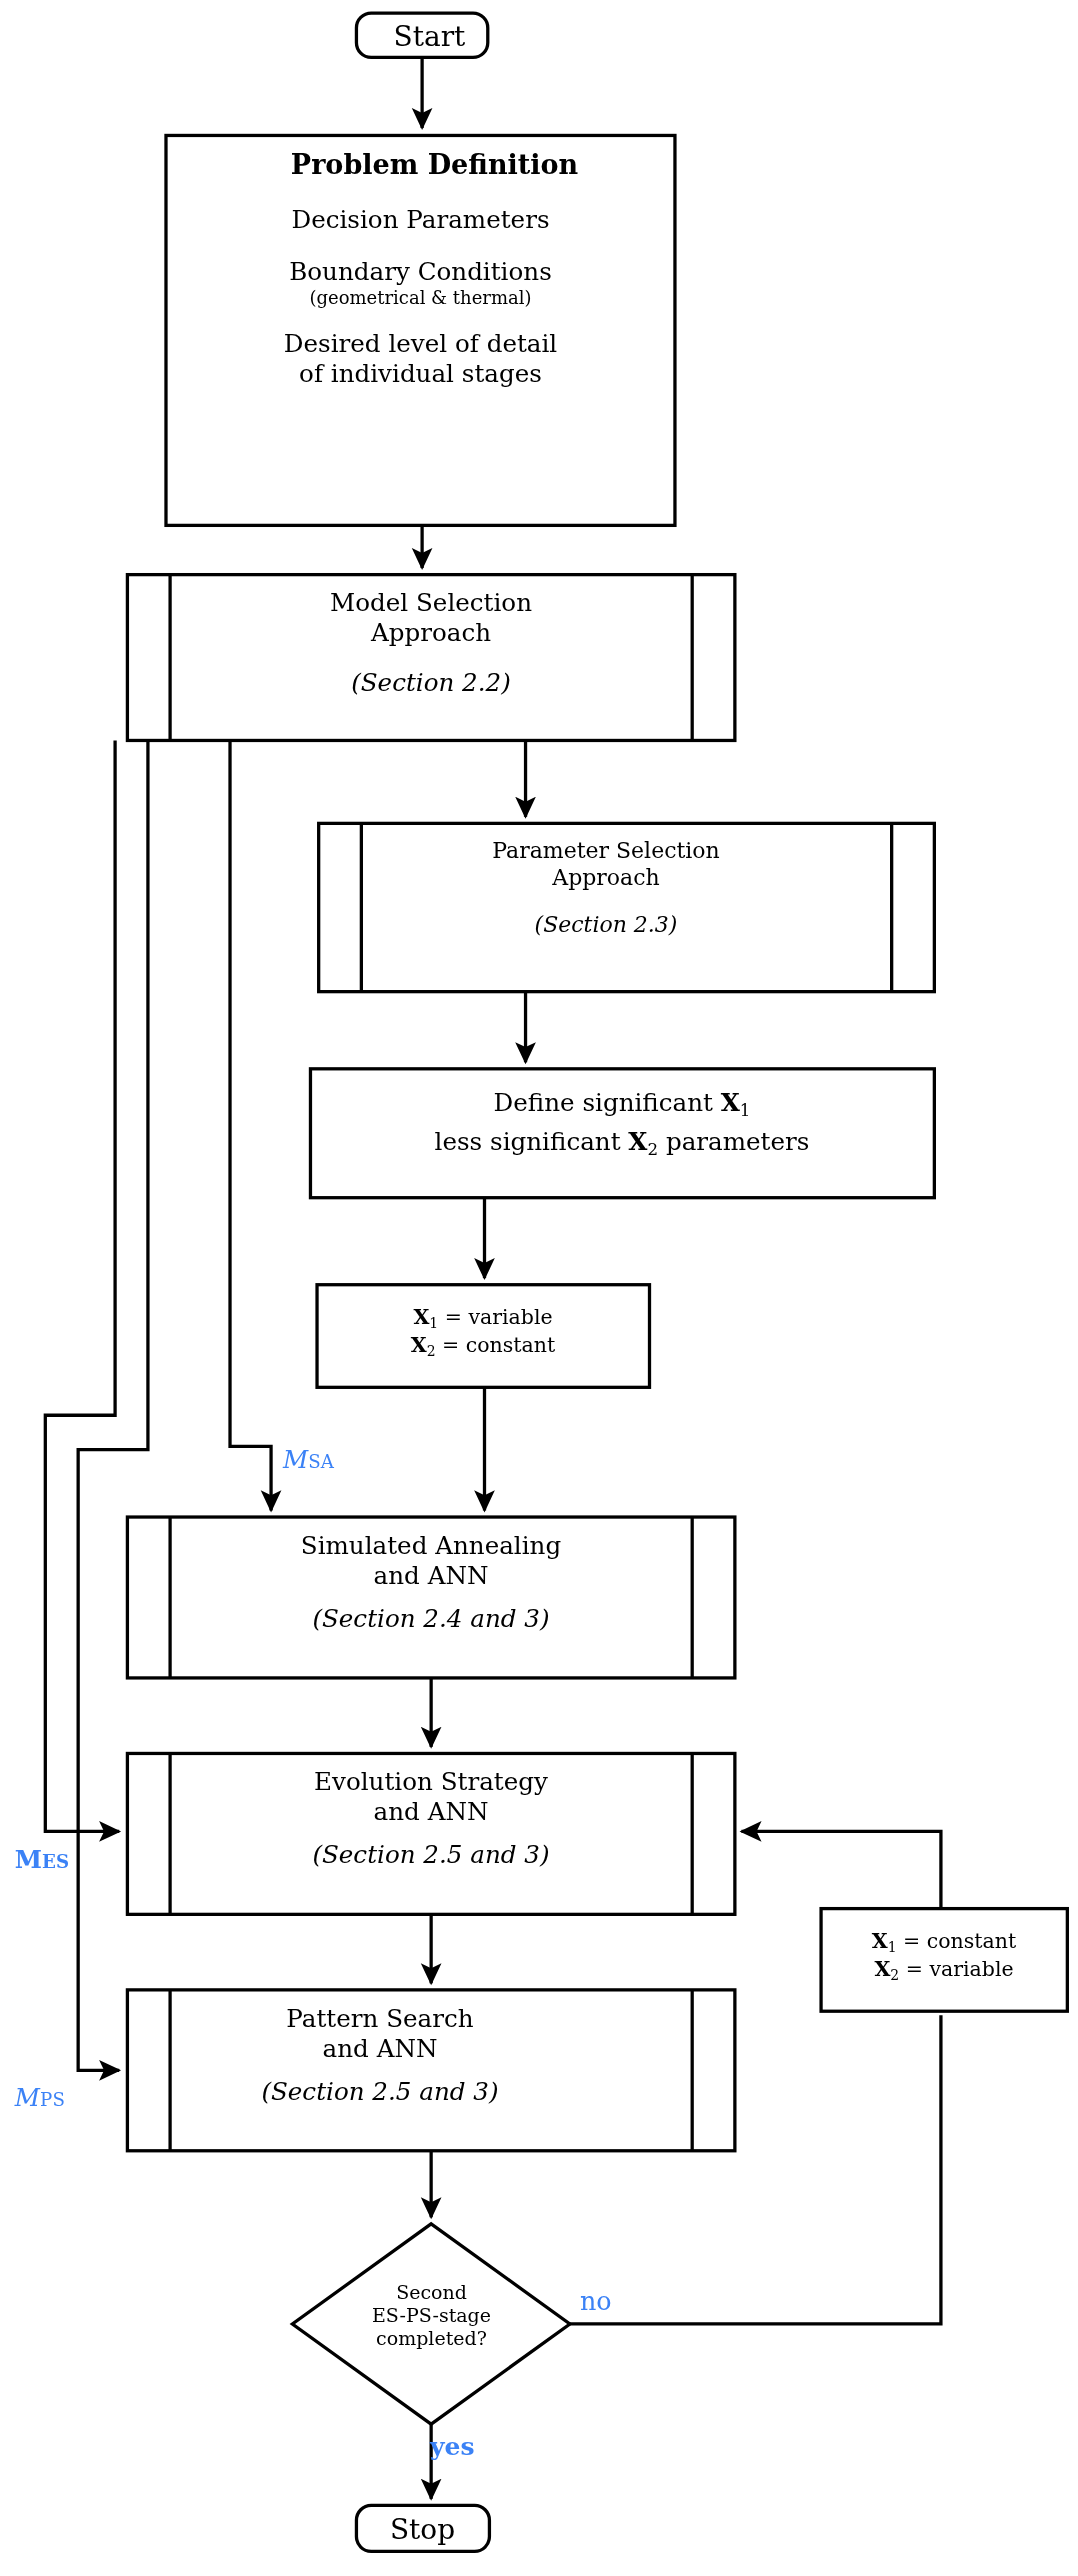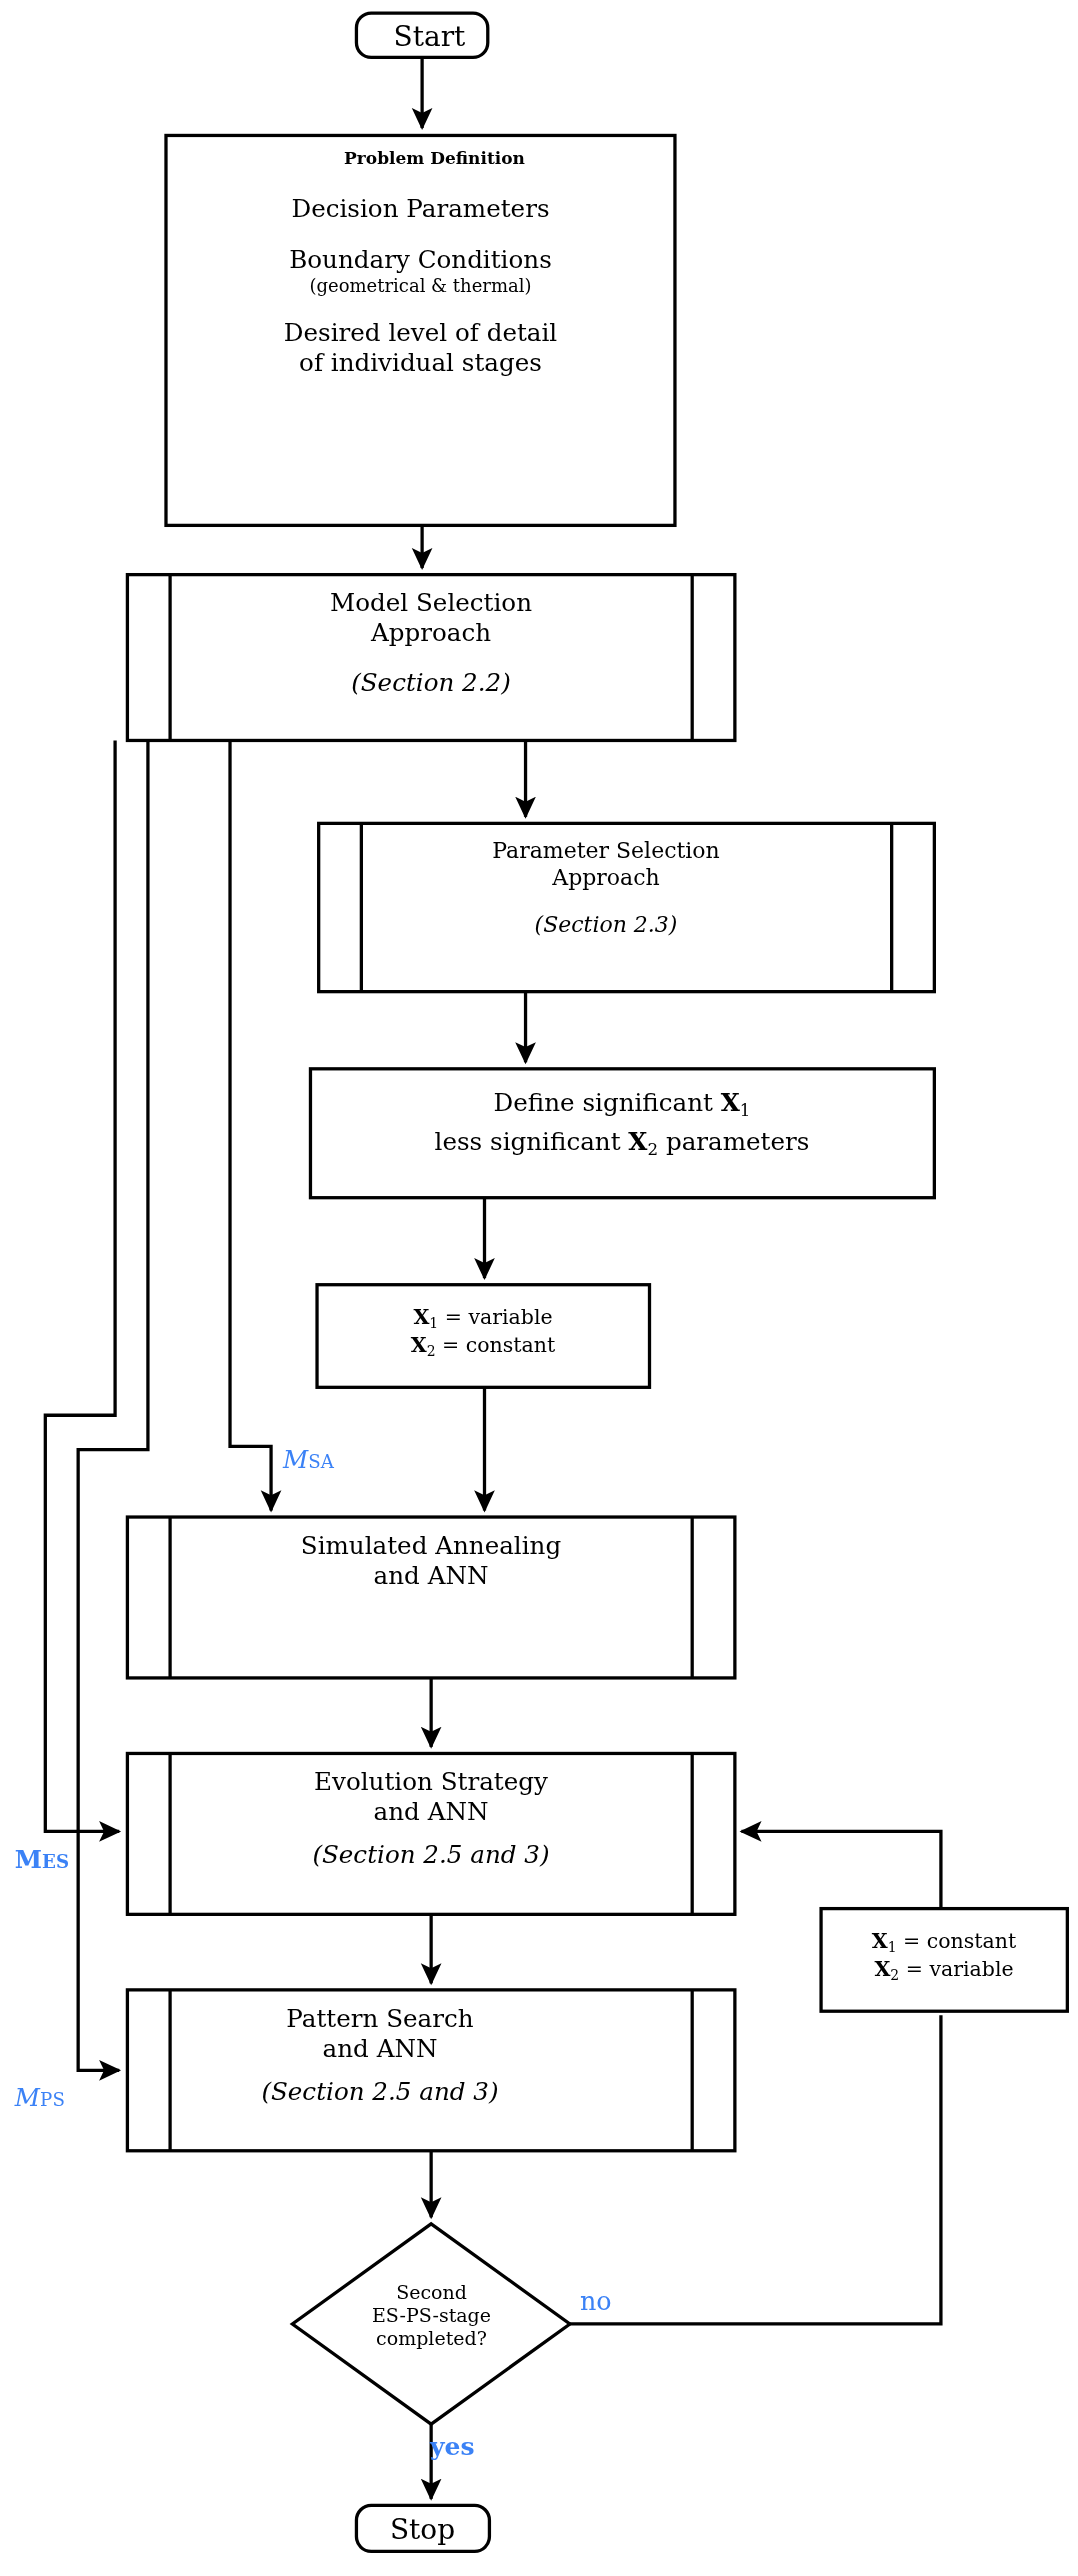--- a/index.html
+++ b/index.html
@@ -121,21 +121,21 @@
     <path d="M 694 2831 L 1146 2831 L 1146 2455"></path>
     <path d="M 1146 2325 L 1146 2231 L 903 2231" marker-end="url(#arrow)"></path>
   </g>
 </svg>
 
 <div class="node-text" style="left:364px;top:21.3px;width:131px;font-size:28px;">
   <span class="tline">Start</span>
 </div>
 
 <div class="node-text" style="left:166px;top:149px;width:509px;font-size:24.6px;">
-  <span class="tline bold" style="font-size:17px;padding-left:28px;">Problem Definition</span>
+  <span class="tline bold" style="font-size:27px;padding-left:28px;">Problem Definition</span>
   <span class="tline" style="margin-top:26px;">Decision Parameters</span>
   <span class="tline" style="margin-top:23px;">Boundary Conditions</span>
   <span class="tline" style="font-size:18px;margin-top:1.6px;">(geometrical &amp; thermal)</span>
   <span class="tline" style="margin-top:21.3px;">Desired level of detail</span>
   <span class="tline" style="margin-top:1.6px;">of individual stages</span>
 </div>
 
 <div class="node-text" style="left:170px;top:589px;width:522px;font-size:24.6px;">
   <span class="tline">Model Selection</span>
   <span class="tline" style="margin-top:1.6px;">Approach</span>
@@ -154,20 +154,21 @@
 </div>
 
 <div class="node-text" style="left:317px;top:1306px;width:332px;font-size:20.5px;">
   <span class="tline"><span class="bold">X</span><span class="sub">1</span><span> = variable</span></span>
   <span class="tline" style="margin-top:3.3px;"><span class="bold">X</span><span class="sub">2</span><span> = constant</span></span>
 </div>
 
 <div class="node-text" style="left:170px;top:1532px;width:522px;font-size:24.6px;">
   <span class="tline">Simulated Annealing</span>
   <span class="tline" style="margin-top:1.6px;">and ANN</span>
+  <span class="tline italic" style="margin-top:14.8px;">(Section 2.4 and 3)</span>
 </div>
 
 <div class="node-text" style="left:170px;top:1768px;width:522px;font-size:24.6px;">
   <span class="tline">Evolution Strategy</span>
   <span class="tline" style="margin-top:1.6px;">and ANN</span>
   <span class="tline italic" style="margin-top:14.8px;">(Section 2.5 and 3)</span>
 </div>
 
 <div class="node-text" style="left:170px;top:2005px;width:420px;font-size:24.6px;">
   <span class="tline">Pattern Search</span>

